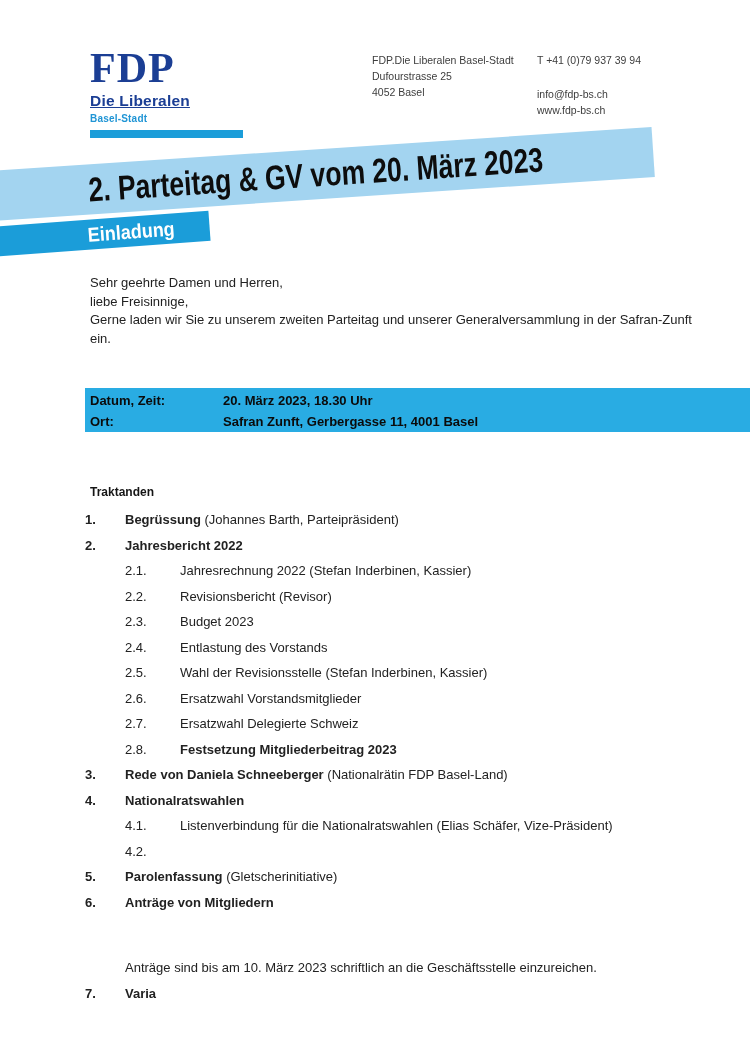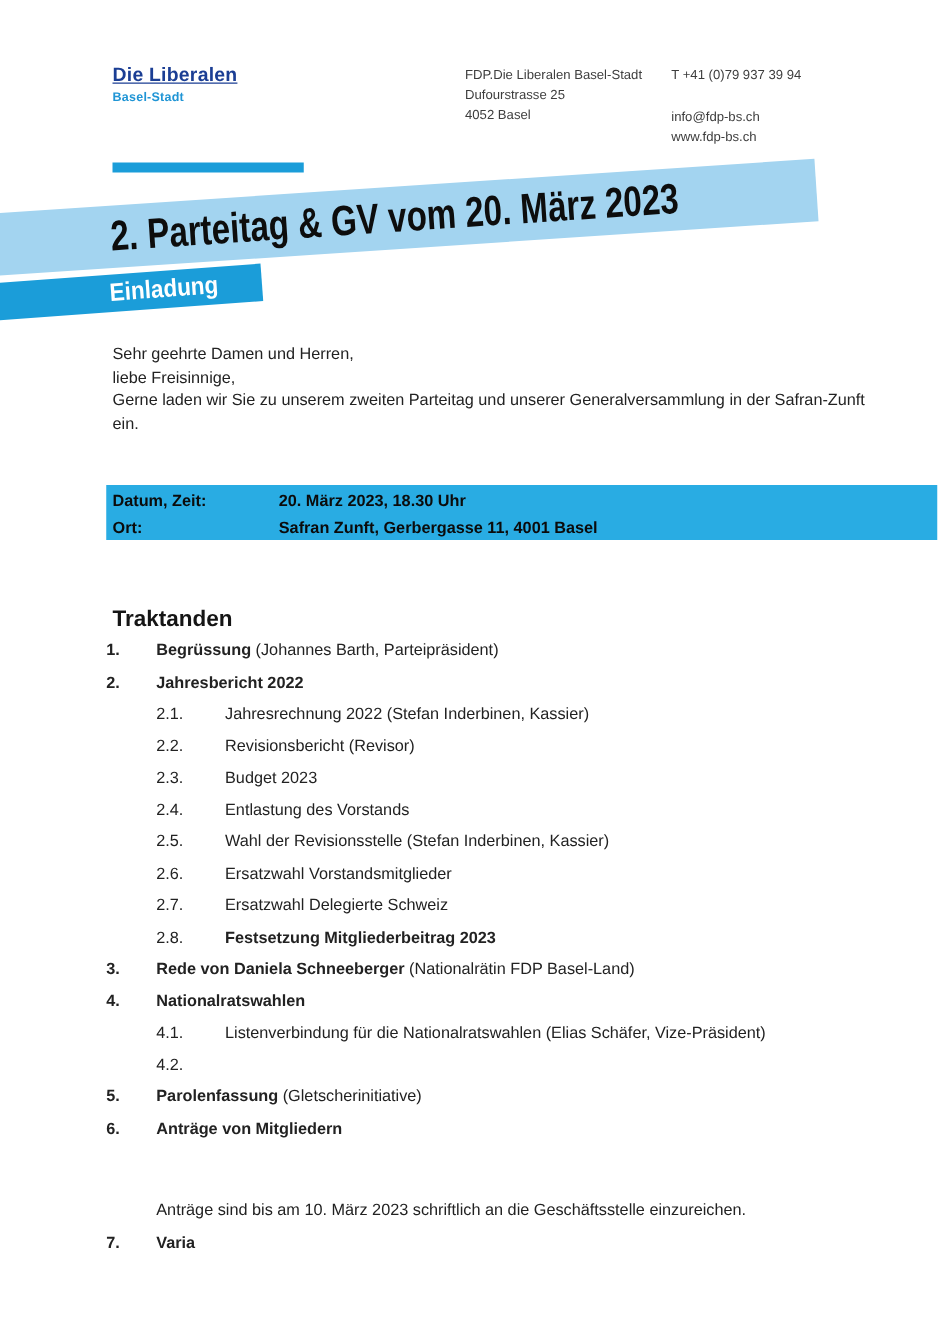--- a/index.html
+++ b/index.html
@@ -39,37 +39,38 @@
   
   .salutation{position:absolute;left:90px;top:273px;font-size:13px;line-height:19px;color:var(--body-text);}
   .intro{position:absolute;left:90px;top:310px;font-size:13px;line-height:19px;color:var(--body-text);}
 
   
   .infobox{position:absolute;left:85px;top:388px;width:678px;height:44px;background:var(--infobox-bg);padding:5px 0 0 5px;}
   .infobox-row{display:flex;font-size:13px;font-weight:bold;color:#0b0b0b;line-height:16px;margin-bottom:5px;}
   .infobox-label{flex:0 0 133px;}
 
   
-  .agenda-heading{position:absolute;left:90px;top:485px;font-size:18px;font-weight:bold;color:#151515;}
+  .agenda-heading{position:absolute;left:90px;top:485px;font-size:12px;font-weight:bold;color:#151515;}
   .agenda{position:absolute;left:85px;top:512px;width:625px;font-size:13px;color:var(--body-text);}
   .agenda-row{display:flex;line-height:15px;margin-bottom:10.5px;}
   .agenda-row .num{flex:0 0 40px;}
   .agenda-row.lvl1 .num{font-weight:bold;}
   .agenda-row.lvl2{padding-left:40px;}
   .agenda-row.lvl2 .num{flex:0 0 55px;}
   .agenda-row.note{padding-left:40px;flex-direction:column;}
   .agenda-row .txt b{font-weight:bold;}
   .agenda-row .txt .line2{display:block;margin-top:4px;}
 </style>
 </head>
 <body>
 
 <div class="page">
 
   <div class="logo">
+    <div class="logo-acronym">FDP</div>
     <div class="logo-line1">Die Liberalen</div>
     <div class="logo-line2">Basel-Stadt</div>
   </div>
   <div class="logo-bar"></div>
 
   <div class="sender">
       <div>FDP.Die Liberalen Basel-Stadt</div>
       <div>Dufourstrasse 25</div>
       <div>4052 Basel</div>
     </div>

